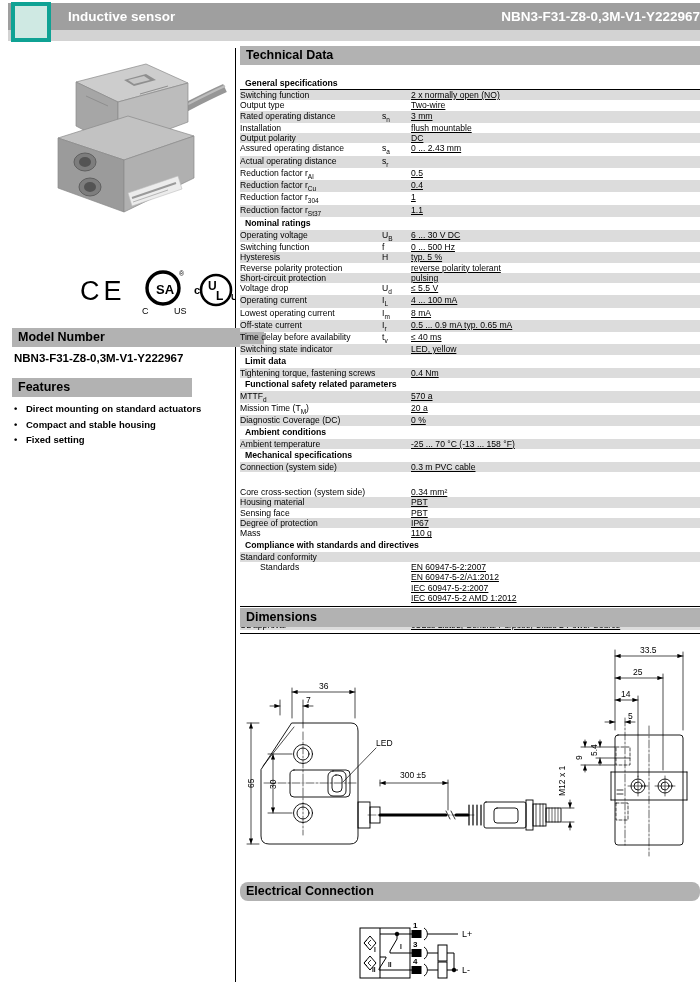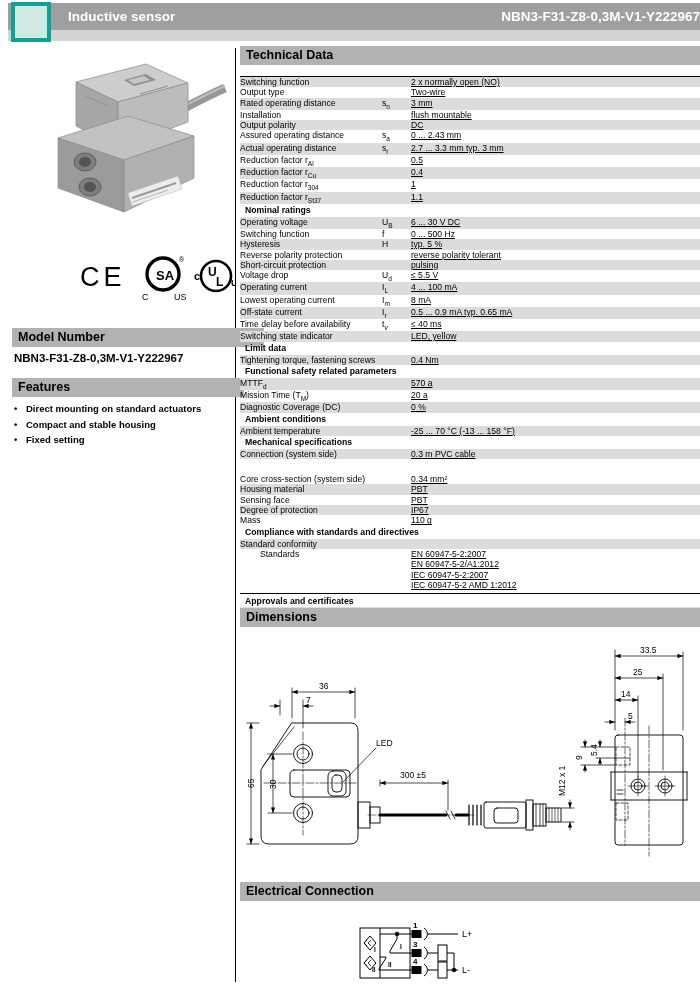--- a/index.html
+++ b/index.html
@@ -15,21 +15,21 @@
   .topmodel{position:absolute;right:8px;top:9px;font-size:13.5px;font-weight:bold;color:#fff;z-index:2;}
 
   .vdivider{position:absolute;left:227px;top:48px;width:1px;height:934px;background:#000;}
 
   
   .secbar{position:absolute;height:19px;background:#b2b2b2;font-size:12.5px;font-weight:bold;
           line-height:19px;padding-left:6px;box-sizing:border-box;}
 
   
   .photo{position:absolute;left:20px;top:52px;}
-  .logos{position:absolute;left:70px;top:250px;width:158px;height:56px;text-align:center;}
+  .logos{position:absolute;left:70px;top:264px;width:158px;height:56px;text-align:center;}
   .modeltext{position:absolute;left:6px;top:352px;font-size:11.5px;font-weight:bold;}
   .features{position:absolute;left:6px;top:401px;width:212px;}
   .feat{display:flex;font-size:9.5px;font-weight:bold;line-height:15.5px;}
   .feat .dot{width:12px;}
 
   
   .techtable{position:absolute;left:232px;top:76px;width:460px;}
   .sec-title{font-weight:bold;font-size:8.7px;padding:2.5px 0 1px 5px;line-height:9.5px;}
   .trow{display:flex;font-size:8.6px;line-height:10.3px;min-height:10.3px;}
   .trow.striped{background:#dcdcdc;}
@@ -105,38 +105,39 @@
         <text x="138" y="36" font-size="12" font-weight="bold" fill="#000">L</text>
         <text x="116" y="30" font-size="11" font-weight="bold" fill="#000">c</text>
         <text x="153" y="36" font-size="9" font-weight="bold" fill="#000">US</text>
       </g>
     </svg>
   </div>
 
   <div class="secbar" style="left:4px;top:328px;width:252px;">Model Number</div>
   <div class="modeltext">NBN3-F31-Z8-0,3M-V1-Y222967</div>
 
-  <div class="secbar" style="left:4px;top:378px;width:232px;">Features</div>
+  <div class="secbar" style="left:4px;top:378px;width:180px;">Features</div>
   <div class="features" id="features-list">
       <div class="feat">
         <div class="dot">•</div>
         <div class="">Direct mounting on standard actuators</div>
       </div>
       <div class="feat">
         <div class="dot">•</div>
         <div class="">Compact and stable housing</div>
       </div>
       <div class="feat">
         <div class="dot">•</div>
         <div class="">Fixed setting</div>
       </div>
     </div>
 
   <div class="secbar" style="left:232px;top:46px;width:504px;">Technical Data</div>
   <div class="techtable" id="tech-table">
+      <div class="sec-title">General specifications</div>
       <div class="rule"></div>
       <div class="trow striped">
         <div class="c-label">Switching function</div>
         <div class="c-sym"></div>
         <div class="c-val">2 x normally open (NO)</div>
       </div>
       <div class="trow">
         <div class="c-label">Output type</div>
         <div class="c-sym"></div>
         <div class="c-val">Two-wire</div>
@@ -157,21 +158,20 @@
         <div class="c-val">DC</div>
       </div>
       <div class="trow">
         <div class="c-label">Assured operating distance</div>
         <div class="c-sym">s<sub>a</sub></div>
         <div class="c-val">0 ... 2.43 mm</div>
       </div>
       <div class="trow striped">
         <div class="c-label">Actual operating distance</div>
         <div class="c-sym">s<sub>r</sub></div>
-        <div class="c-val">2.7 ... 3.3 mm typ. 3 mm</div>
       </div>
       <div class="trow">
         <div class="c-label">Reduction factor r<sub>Al</sub></div>
         <div class="c-sym"></div>
         <div class="c-val">0.5</div>
       </div>
       <div class="trow striped">
         <div class="c-label">Reduction factor r<sub>Cu</sub></div>
         <div class="c-sym"></div>
         <div class="c-val">0.4</div>
@@ -434,21 +434,21 @@
         <text x="400" y="23">33.5</text>
         <text x="393" y="45">25</text>
         <text x="381" y="67">14</text>
         <text x="388" y="89">5</text>
         <text x="357" y="126" transform="rotate(-90 357 126)">5.4</text>
         <text x="342" y="130" transform="rotate(-90 342 130)">9</text>
       </g>
     </svg>
   </div>
 
-  <div class="secbar" style="left:232px;top:882px;width:460px;">Electrical Connection</div>
+  <div class="secbar" style="left:232px;top:882px;width:460px;border-radius:8px;">Electrical Connection</div>
   <div style="position:absolute;left:232px;top:905px;">
     <svg width="460" height="80" viewBox="0 0 460 80">
       <g stroke="#000" stroke-width="1" fill="none">
         <rect x="120" y="23" width="50" height="50"></rect>
         <line x1="140" y1="23" x2="140" y2="73"></line>
 
         <path d="M130 31 L136 38 L130 45 L124 38 Z"></path>
         <path d="M127 35 L124 38 L127 41 M131 35 L128 38 L131 41" stroke-width="0.8"></path>
         <path d="M130 51 L136 58 L130 65 L124 58 Z"></path>
         <path d="M127 55 L124 58 L127 61 M131 55 L128 58 L131 61" stroke-width="0.8"></path>

